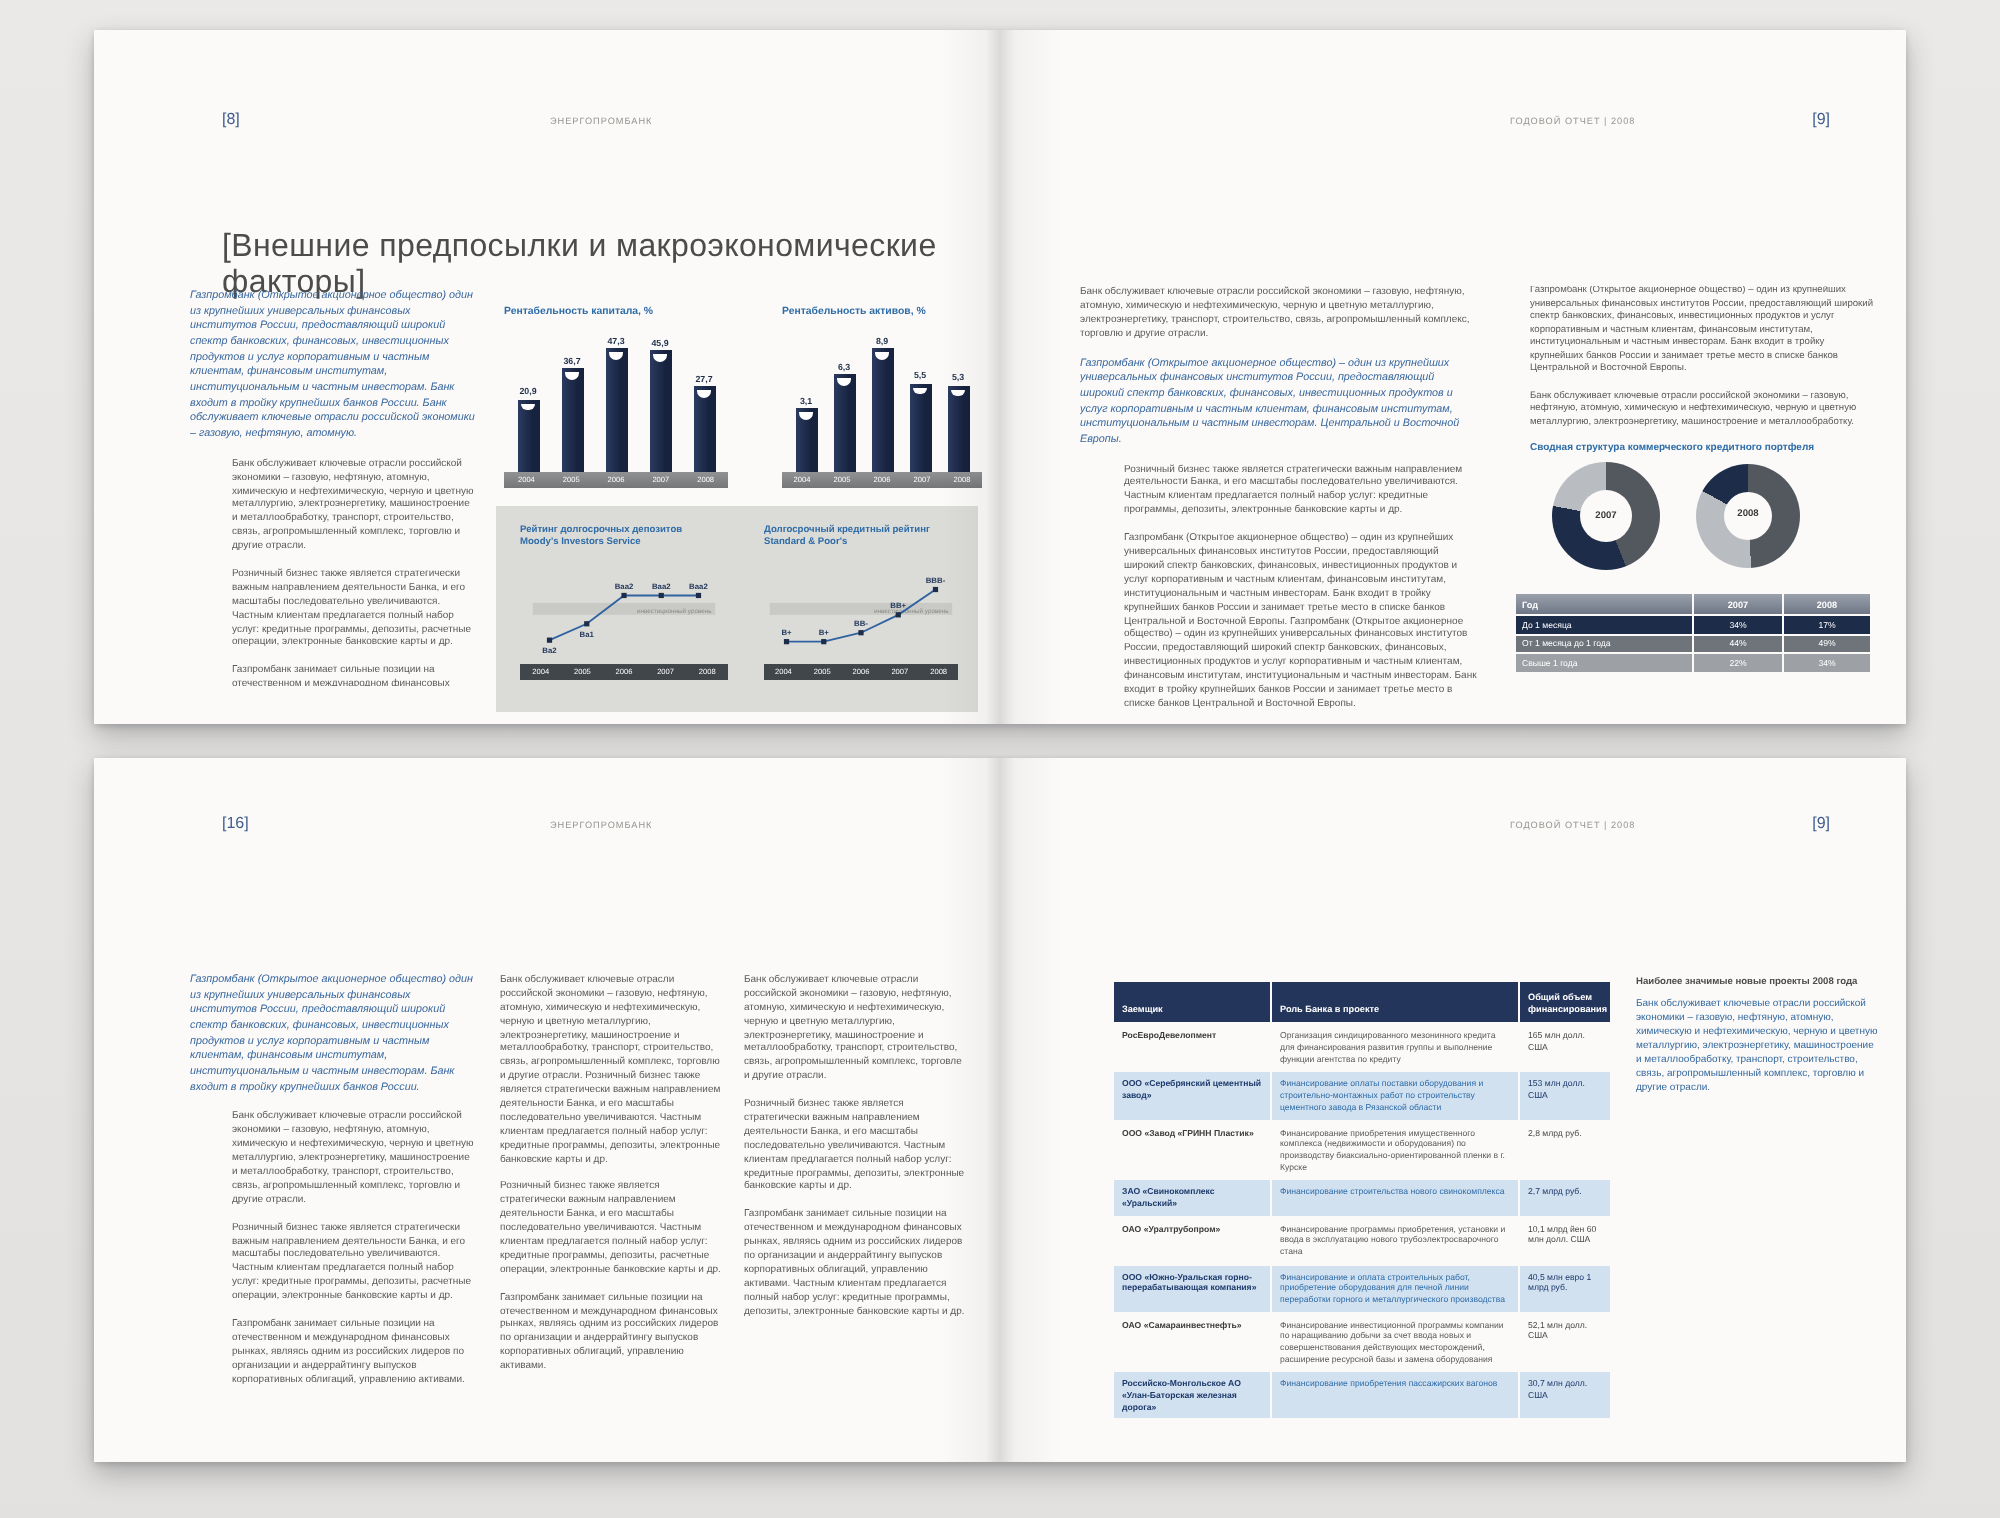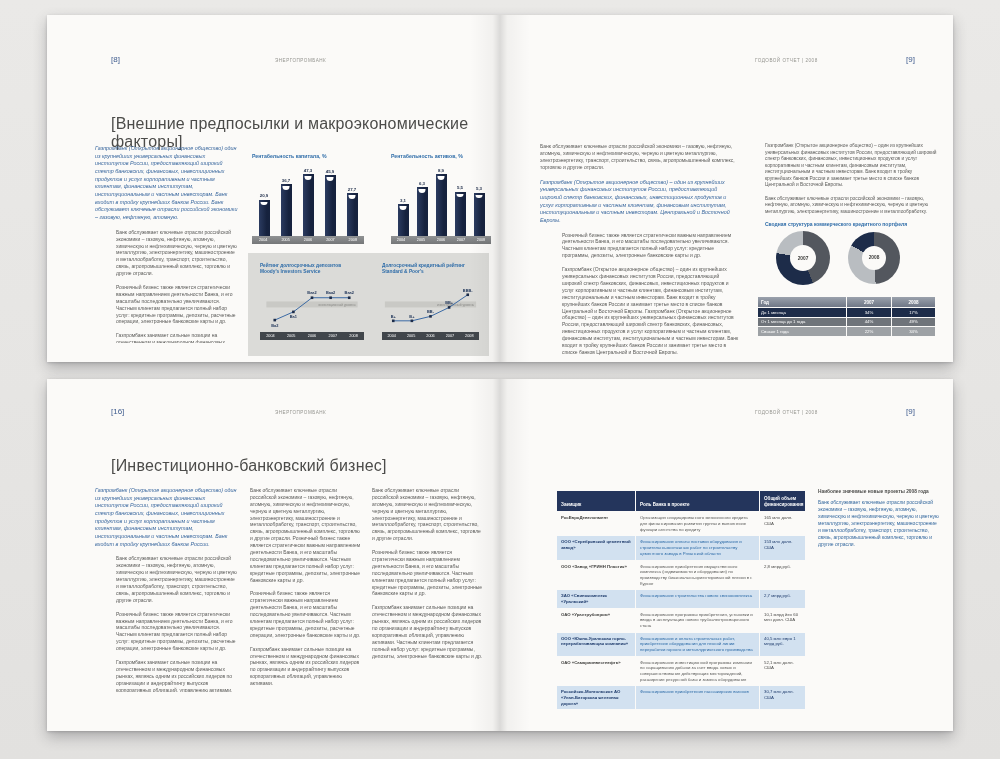--- a/index.html
+++ b/index.html
@@ -315,21 +315,20 @@
   </div>
 
   <div class="spine"></div>
 </div>
 
 <div class="spread" id="spread-bottom">
 
   <div class="page pl">
     <div class="pnum l" style="top:28px">[16]</div>
     <div class="rhead" style="left:228px;top:31px">ЭНЕРГОПРОМБАНК</div>
-    <div class="ptitle" style="top:78px">[Инвестиционно-банковский бизнес]</div>
 
     <div class="col" style="left:48px;top:108px;width:143px;height:205px">
       <div class="lead">Газпромбанк (Открытое акционерное общество)  один из крупнейших универсальных финансовых институтов России, предоставляющий широкий спектр банковских, финансовых, инвестиционных продуктов и услуг корпоративным и частным клиентам, финансовым институтам, институциональным и частным инвесторам. Банк входит в тройку крупнейших банков России.</div>
       <div class="bp ind">Банк обслуживает ключевые отрасли российской экономики – газовую, нефтяную, атомную, химическую и нефтехимическую, черную и цветную металлургию, электроэнергетику, машиностроение и металлообработку, транспорт, строительство, связь, агропромышленный комплекс, торговлю и другие отрасли.</div>
       <div class="bp ind">Розничный бизнес также является стратегически важным направлением деятельности Банка, и его масштабы последовательно увеличиваются. Частным клиентам предлагается полный набор услуг: кредитные программы, депозиты, расчетные операции, электронные банковские карты и др.</div>
       <div class="bp ind">Газпромбанк занимает сильные позиции на отечественном и международном финансовых рынках, являясь одним из российских лидеров по организации и андеррайтингу выпусков корпоративных облигаций, управлению активами.</div>
     </div>
     <div class="col" style="left:203px;top:108px;width:112px;height:208px">
       <div class="bp" style="margin-top:0">Банк обслуживает ключевые отрасли российской экономики – газовую, нефтяную, атомную, химическую и нефтехимическую, черную и цветную металлургию, электроэнергетику, машиностроение и металлообработку, транспорт, строительство, связь, агропромышленный комплекс, торговлю и другие отрасли. Розничный бизнес также является стратегически важным направлением деятельности Банка, и его масштабы последовательно увеличиваются. Частным клиентам предлагается полный набор услуг: кредитные программы, депозиты, электронные банковские карты и др.</div>
       <div class="bp">Розничный бизнес также является стратегически важным направлением деятельности Банка, и его масштабы последовательно увеличиваются. Частным клиентам предлагается полный набор услуг: кредитные программы, депозиты, расчетные операции, электронные банковские карты и др.</div>

